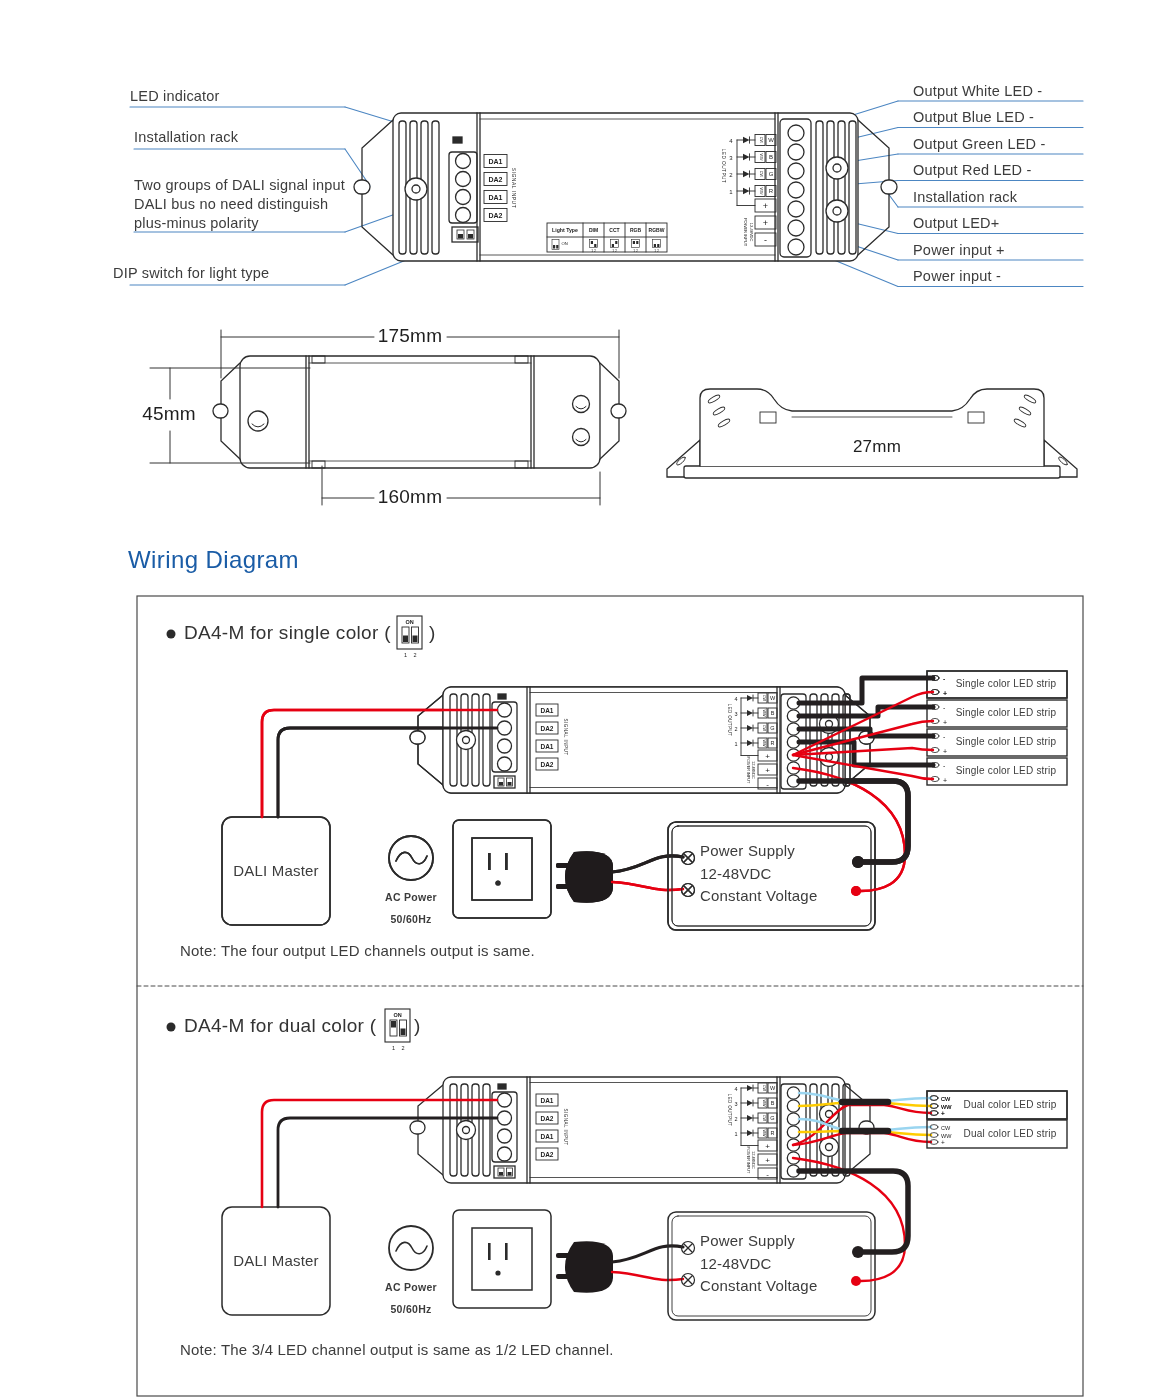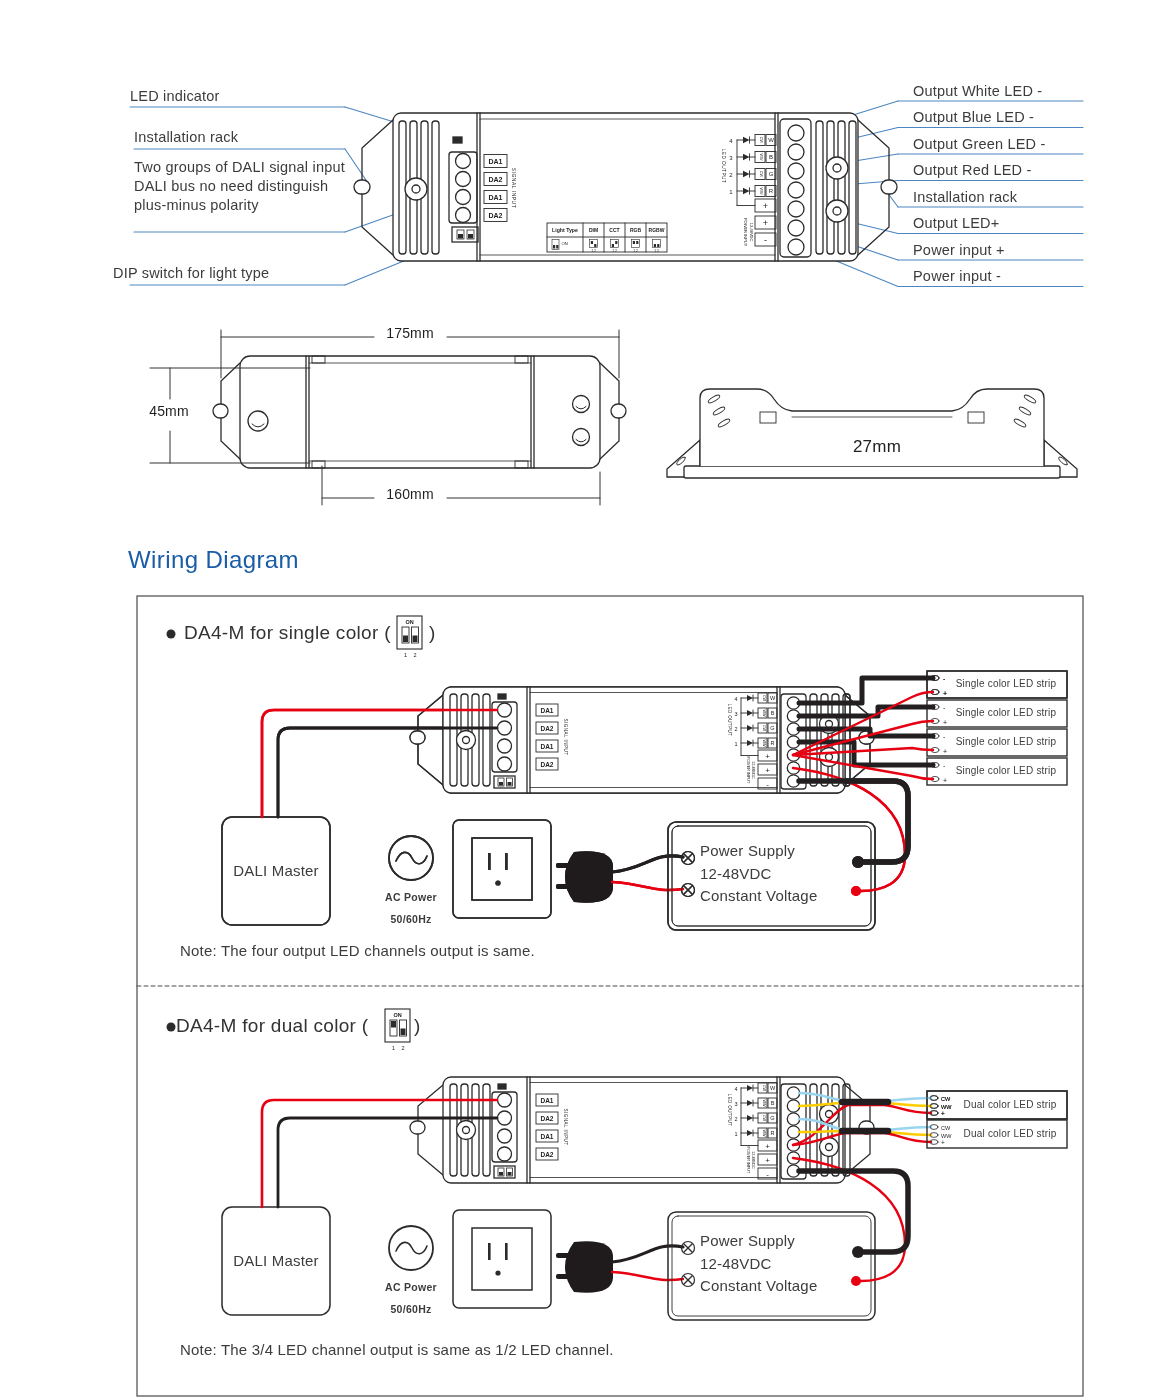--- a/index.html
+++ b/index.html
@@ -3,21 +3,21 @@
 <meta charset="utf-8">
 <style>
   html,body{margin:0;padding:0;background:#ffffff;}
   #page{position:relative;width:1170px;height:1400px;background:#fff;overflow:hidden;
         font-family:"Liberation Sans",sans-serif;}
   #art{position:absolute;left:0;top:0;}
   .txt{position:absolute;color:#3f3f3f;font-weight:300;letter-spacing:.2px;}
   .pre{white-space:pre-line;}
   .title{font-size:24px;color:#1a5ca6;font-weight:400;letter-spacing:.4px;}
   .callout{font-size:14.5px;line-height:19px;color:#3c3c3c;}
-  .dimlab{font-size:14px;color:#1f1f1f;text-align:center;font-weight:400;}
+  .dimlab{font-size:19px;color:#1f1f1f;text-align:center;font-weight:400;}
   .heading{font-size:19px;color:#333;letter-spacing:.3px;}
   .note{font-size:15px;color:#3c3c3c;}
   .complab{font-size:15px;color:#3c3c3c;text-align:center;}
   .psu{font-size:15px;line-height:22.5px;color:#3c3c3c;}
   .aclab{font-size:10.5px;font-weight:700;color:#3c3c3c;text-align:center;line-height:22px;letter-spacing:.3px;}
   .striplab{font-size:10px;color:#3c3c3c;text-align:center;letter-spacing:.2px;}
   svg text{font-family:"Liberation Sans",sans-serif;fill:#222;}
 </style>
 </head>
 <body>
@@ -540,21 +540,21 @@
   </g>
   <use href="#pwires" y="390"></use>
 
   <use href="#strip-d"></use>
   <use href="#strip-d" y="29"></use>
 </svg>
 
 
 <div class="txt callout" style="left:130px;top:87px;">LED indicator</div>
 <div class="txt callout" style="left:134px;top:128px;">Installation rack</div>
-<div class="txt callout pre" style="left:134px;top:158px;width:230px;">Two groups of DALI signal input
+<div class="txt callout pre" style="left:134px;top:176px;width:230px;">Two groups of DALI signal input
 DALI bus no need distinguish
 plus-minus polarity</div>
 <div class="txt callout" style="left:113px;top:264px;">DIP switch for light type</div>
 
 <div class="txt callout" style="left:913px;top:82px;">Output White LED -</div>
 <div class="txt callout" style="left:913px;top:108px;">Output Blue LED -</div>
 <div class="txt callout" style="left:913px;top:135px;">Output Green LED -</div>
 <div class="txt callout" style="left:913px;top:161px;">Output Red LED -</div>
 <div class="txt callout" style="left:913px;top:188px;">Installation rack</div>
 <div class="txt callout" style="left:913px;top:214px;">Output LED+</div>
@@ -563,21 +563,21 @@
 
 <div class="txt dimlab" style="left:375px;top:325px;width:70px;">175mm</div>
 <div class="txt dimlab" style="left:138px;top:403px;width:62px;">45mm</div>
 <div class="txt dimlab" style="left:375px;top:486px;width:70px;">160mm</div>
 <div class="txt dimlab" style="left:822px;top:437px;width:62px;font-size:17px;margin-left:24px;">27mm</div>
 
 <div class="txt title" style="left:128px;top:546px;">Wiring Diagram</div>
 
 <div class="txt heading" style="left:184px;top:622px;">DA4-M for single color (</div>
 <div class="txt heading" style="left:429px;top:622px;">)</div>
-<div class="txt heading" style="left:176px;top:1015px;">DA4-M for dual color (</div>
+<div class="txt heading" style="left:184px;top:1015px;">DA4-M for dual color (</div>
 <div class="txt heading" style="left:414px;top:1015px;">)</div>
 
 <div class="txt striplab" style="left:950px;top:678px;width:112px;">Single color LED strip</div>
 <div class="txt striplab" style="left:950px;top:707px;width:112px;">Single color LED strip</div>
 <div class="txt striplab" style="left:950px;top:736px;width:112px;">Single color LED strip</div>
 <div class="txt striplab" style="left:950px;top:765px;width:112px;">Single color LED strip</div>
 <div class="txt striplab" style="left:954px;top:1099px;width:112px;">Dual color LED strip</div>
 <div class="txt striplab" style="left:954px;top:1128px;width:112px;">Dual color LED strip</div>
 
 <div class="txt complab" style="left:222px;top:862px;width:108px;">DALI Master</div>

